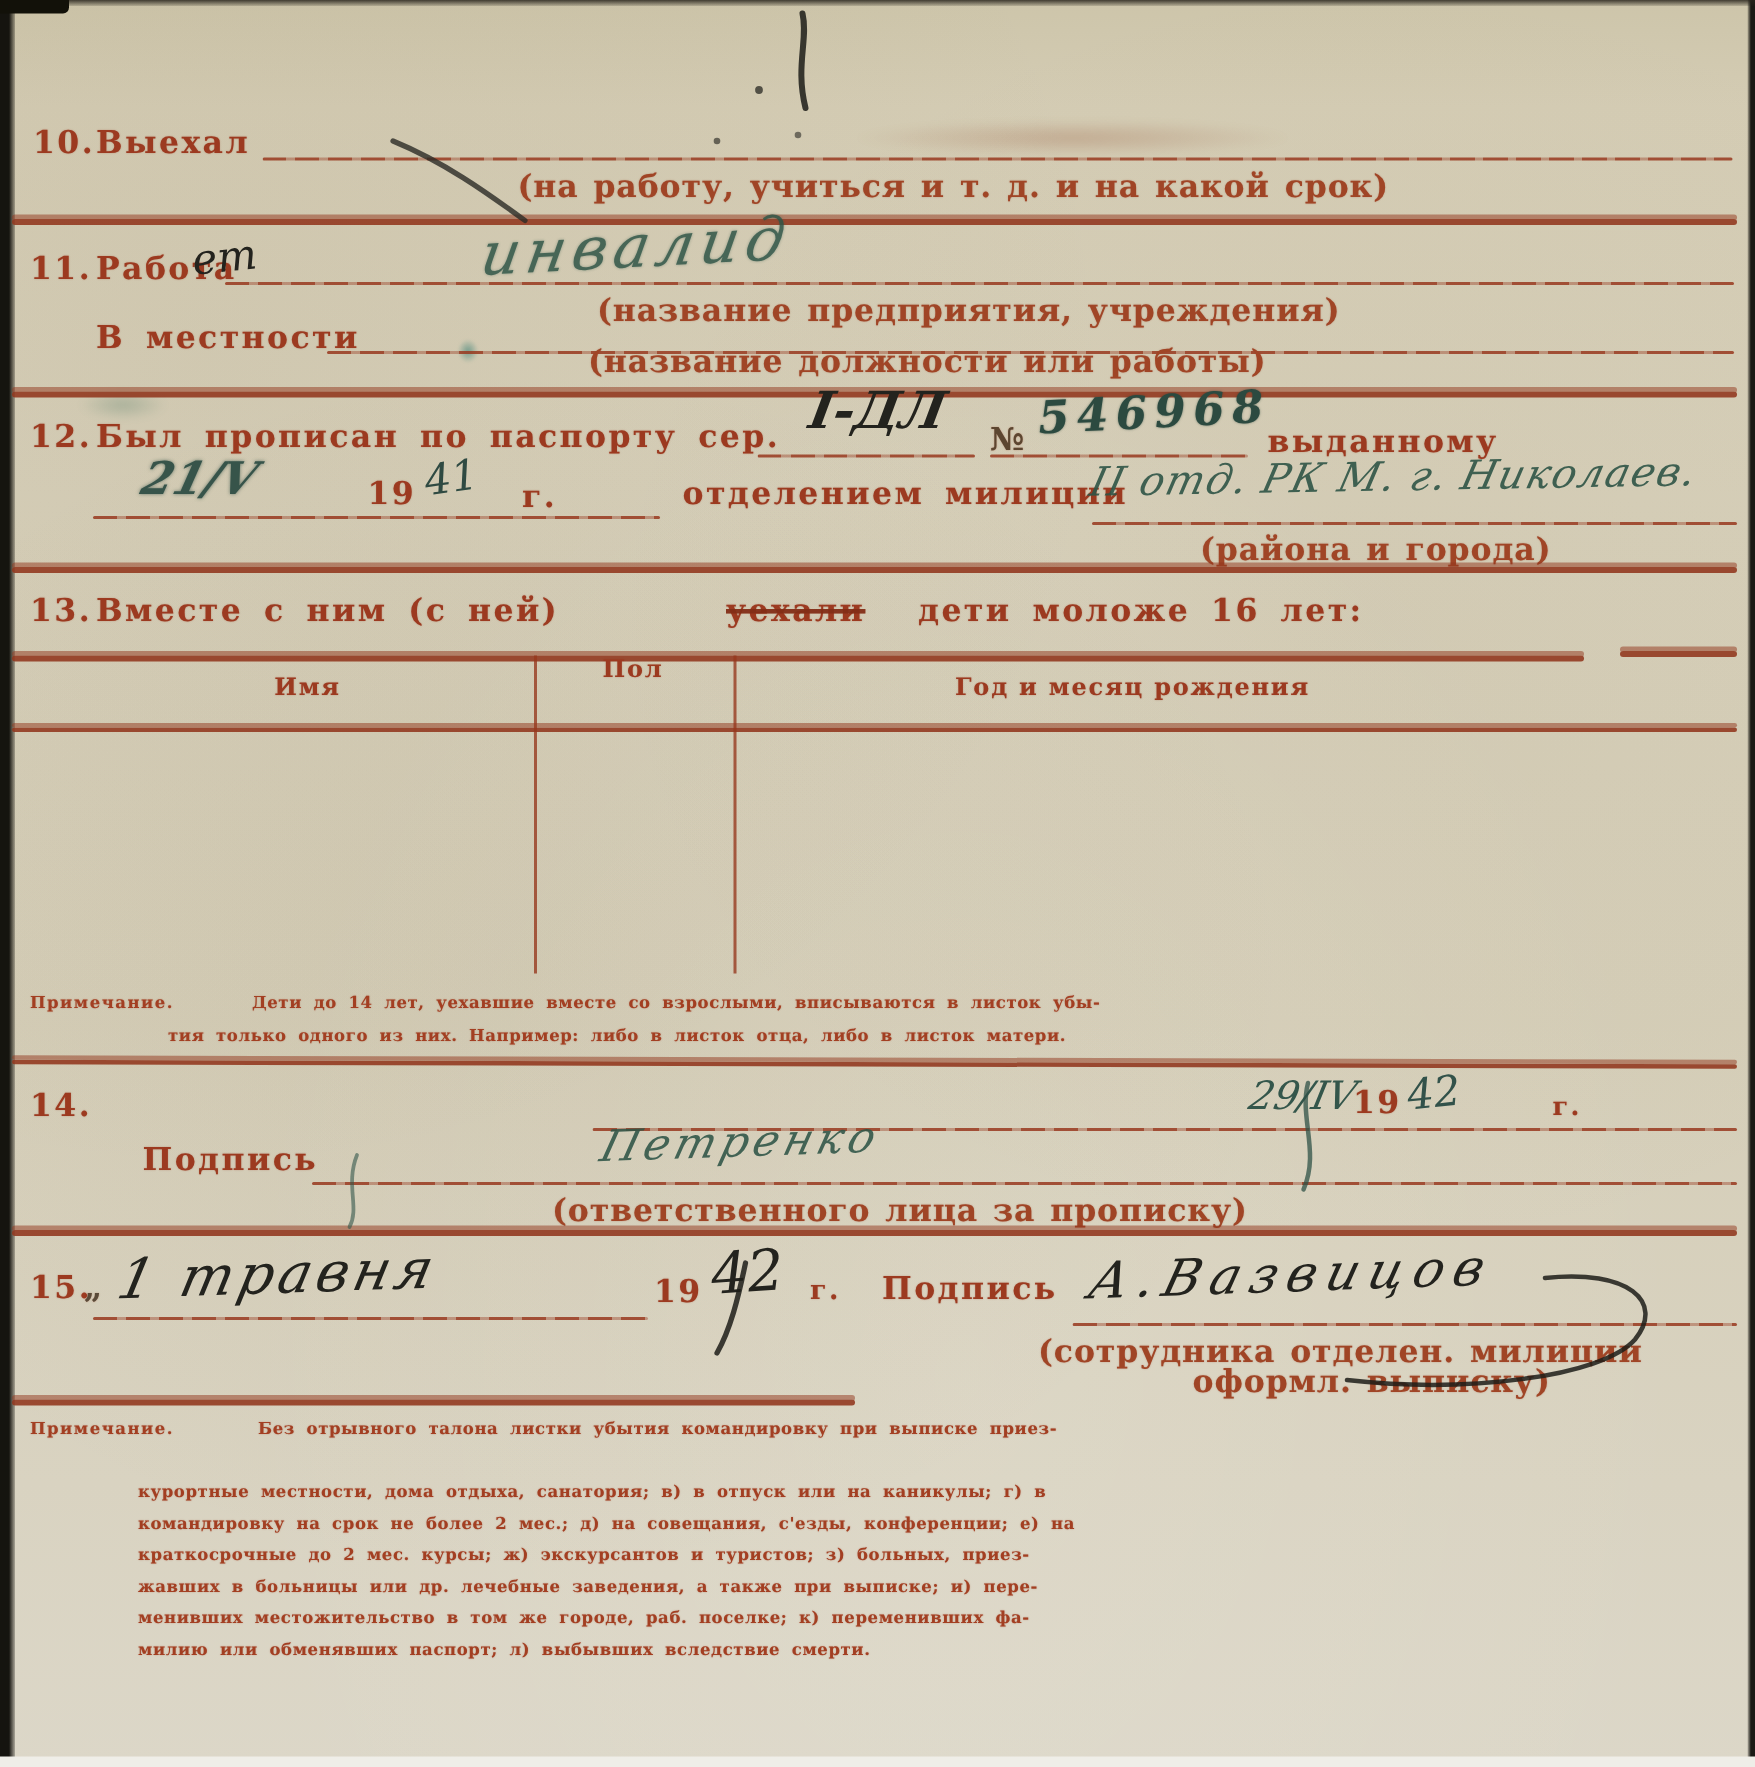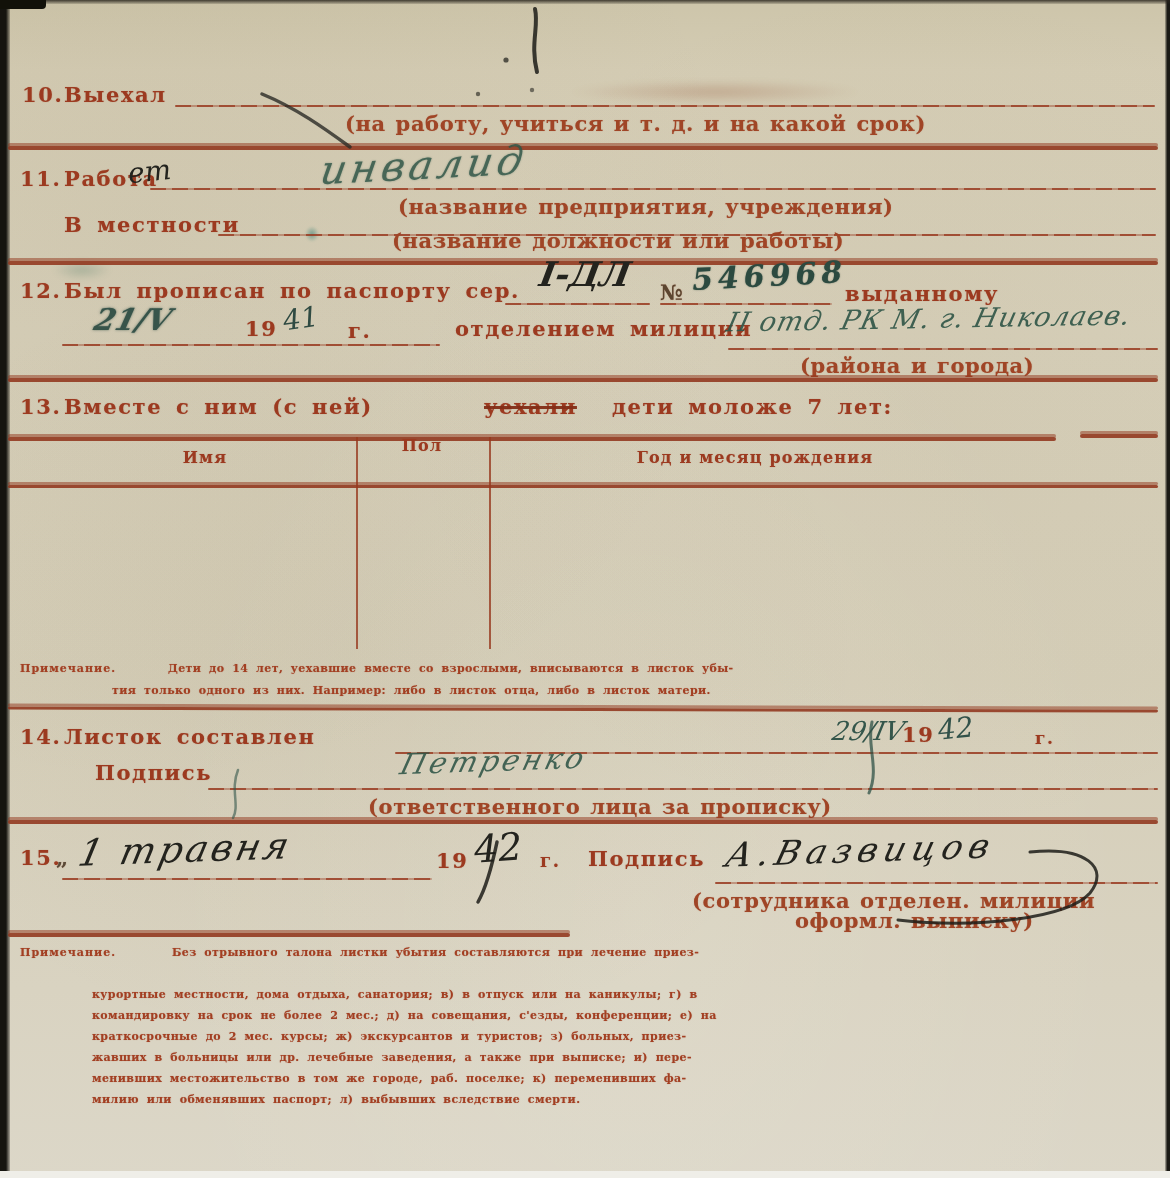--- a/index.html
+++ b/index.html
@@ -82,38 +82,37 @@
   <span class="print f-main" style="left:455px;top:316px;">отделением милиции</span>
   <span class="hw hw-green" style="left:728px;top:303px;font-size:27px;letter-spacing:1px;transform:skewX(-14deg) rotate(-1deg);opacity:.9;">II отд. РК М. г. Николаев.</span>
   <div class="rule" style="left:728px;top:348px;width:430px;"></div>
   <span class="print f-hint" style="left:800px;top:353px;">(района и города)</span>
 
   <div class="rule-thick" style="left:8px;top:378px;width:1150px;"></div>
 
   <span class="print f-main" style="left:20px;top:394px;">13.</span>
   <span class="print f-main" style="left:64px;top:394px;">Вместе с ним (с ней)</span>
   <span class="print f-main struck" style="left:484px;top:394px;">уехали</span>
-  <span class="print f-main" style="left:612px;top:394px;">дети моложе 7 лет:</span>
+  <span class="print f-main" style="left:612px;top:394px;">дети моложе 16 лет:</span>
 
   <div class="rule-thick" style="left:8px;top:437px;width:1048px;"></div>
   <div class="rule-thick" style="left:1080px;top:434px;width:78px;"></div>
   <div class="print f-head cc" style="position:absolute;left:60px;top:448px;width:290px;">Имя</div>
   <div class="print f-head cc" style="position:absolute;left:356px;top:436px;width:132px;">Пол</div>
   <div class="print f-head cc" style="position:absolute;left:520px;top:448px;width:470px;">Год и месяц рождения</div>
   <div class="rule-thick" style="left:8px;top:485px;width:1150px;height:3px;"></div>
   <div class="vline" style="left:356px;top:437px;height:212px;"></div>
   <div class="vline" style="left:489px;top:437px;height:212px;"></div>
 
   <span class="print f-note" style="left:20px;top:662px;font-weight:bold;letter-spacing:1px;">Примечание.</span>
   <span class="print f-note" style="left:168px;top:662px;">Дети до 14 лет, уехавшие вместе со взрослыми, вписываются в листок убы-</span>
   <span class="print f-note" style="left:112px;top:684px;">тия только одного из них. Например: либо в листок отца, либо в листок матери.</span>
   <div class="rule-thick" style="left:8px;top:708px;width:1150px;height:3px;transform:rotate(.15deg);"></div>
 
   <span class="print f-main" style="left:20px;top:724px;">14.</span>
-  <span class="print f-main" style="left:64px;top:724px;">Листок составлен</span>
   <div class="rule" style="left:395px;top:752px;width:763px;"></div>
   <span class="hw hw-green" style="left:833px;top:716px;font-size:26px;transform:skewX(-12deg);color:#34564b;">29/IV</span>
   <span class="print f-main" style="left:902px;top:722px;">19</span>
   <span class="hw hw-green" style="left:938px;top:712px;font-size:28px;transform:rotate(-6deg);color:#32524a;">42</span>
   <span class="print f-main" style="left:1035px;top:728px;font-size:17px;">г.</span>
   <span class="print f-main" style="left:95px;top:760px;">Подпись</span>
   <span class="hw hw-green" style="left:402px;top:744px;font-size:29px;letter-spacing:3px;transform:skewX(-16deg) rotate(-2deg);opacity:.88;">Петренко</span>
   <div class="rule" style="left:208px;top:788px;width:950px;"></div>
   <span class="print f-hint" style="left:368px;top:794px;">(ответственного лица за прописку)</span>
 
@@ -128,21 +127,21 @@
   <span class="print f-main" style="left:540px;top:850px;font-size:18px;">г.</span>
   <span class="print f-main" style="left:588px;top:846px;">Подпись</span>
   <span class="hw hw-black" style="left:728px;top:830px;font-size:34px;letter-spacing:6px;transform:skewX(-16deg) rotate(-2deg);">А.Вазвицов</span>
   <div class="rule" style="left:715px;top:882px;width:443px;"></div>
   <span class="print f-hint" style="left:692px;top:888px;">(сотрудника отделен. милиции</span>
   <span class="print f-hint" style="left:795px;top:908px;">оформл. выписку)</span>
 
   <div class="rule-thick" style="left:8px;top:933px;width:562px;"></div>
 
   <span class="print f-note" style="left:20px;top:946px;font-weight:bold;letter-spacing:1px;">Примечание.</span>
-  <span class="print f-note" style="left:172px;top:946px;">Без отрывного талона листки  убытия составляются при  лечение приез-</span>
+  <span class="print f-note" style="left:172px;top:946px;">Без отрывного талона листки  убытия командировку при  выписке приез-</span>
   <span class="print f-note" style="left:92px;top:988px;">курортные местности, дома отдыха, санатория; в) в отпуск или на каникулы; г) в</span>
   <span class="print f-note" style="left:92px;top:1009px;">командировку на срок не более 2 мес.; д) на совещания, с'езды, конференции; е) на</span>
   <span class="print f-note" style="left:92px;top:1030px;">краткосрочные до 2 мес. курсы; ж) экскурсантов и туристов; з) больных, приез-</span>
   <span class="print f-note" style="left:92px;top:1051px;">жавших в больницы или др. лечебные заведения, а также при выписке; и) пере-</span>
   <span class="print f-note" style="left:92px;top:1072px;">менивших местожительство в том же городе, раб. поселке; к) переменивших фа-</span>
   <span class="print f-note" style="left:92px;top:1093px;">милию или обменявших паспорт; л) выбывших вследствие смерти.</span>
 
   <svg width="1170" height="1178" viewBox="0 0 1170 1178" style="position:absolute;left:0;top:0;pointer-events:none;">
     <path d="M535,9 C539,26 530,44 537,72" stroke="#1c1c18" stroke-width="4" fill="none" stroke-linecap="round" opacity="0.85"></path>
     <circle cx="506" cy="60" r="2.6" fill="#1c1c18" opacity="0.7"></circle>

